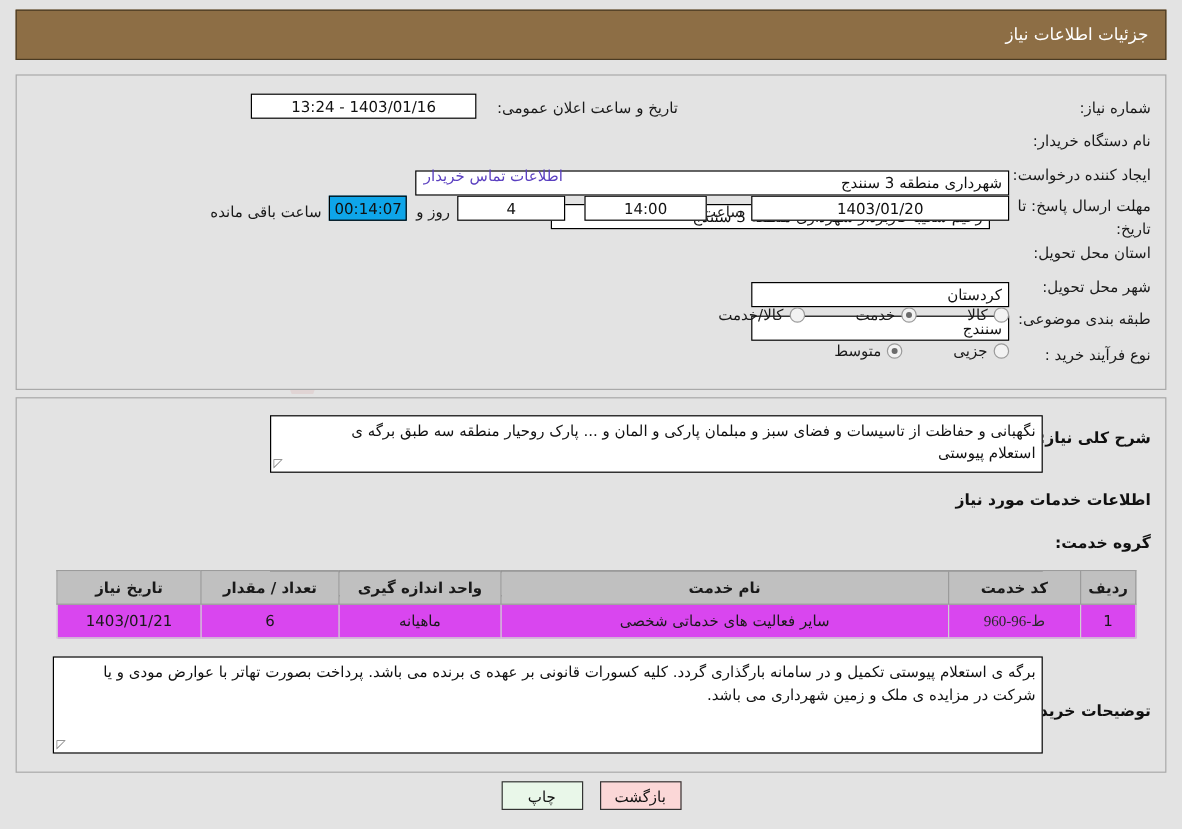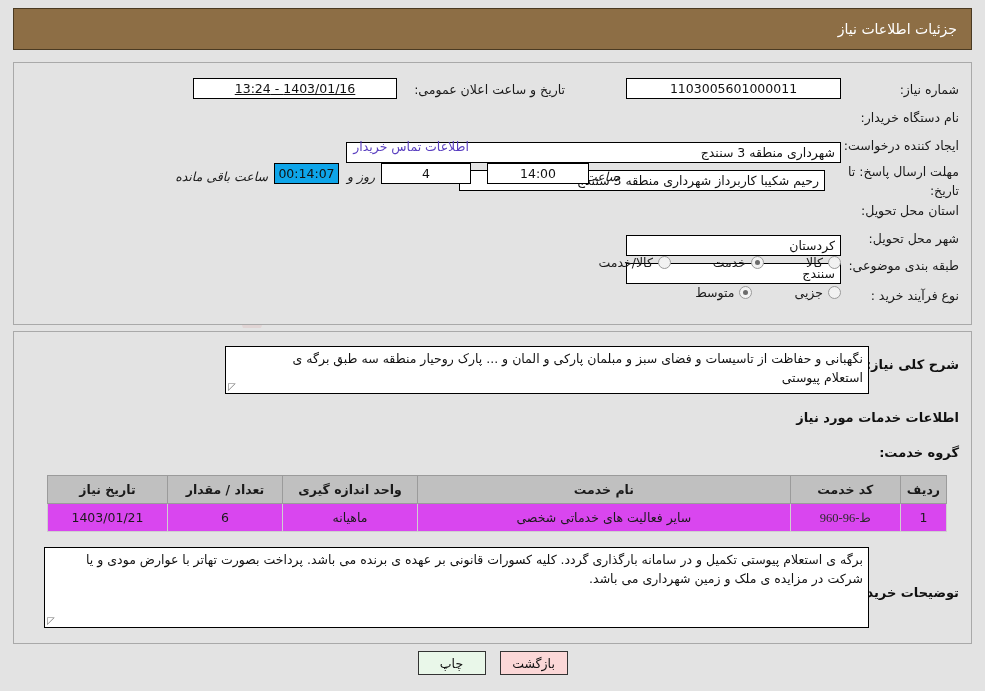--- a/index.html
+++ b/index.html
@@ -63,21 +63,21 @@
     color: #111;
     display: flex;
     align-items: center;
     padding: 0 5px;
     overflow: hidden;
   }
   .fld.center { justify-content: center; }
   .fld.right  { justify-content: flex-start; margin-top: 36px; }
   .fld.cream  { background: #0ea5e9; }
 
-  .plain-text { font-size: 12.5px; color: #1a1a1a; font-style: italic; }
+  .plain-text { font-size: 12.5px; color: #1a1a1a; }
   .link {
     font-size: 12.5px;
     color: #5a3fc0;
     cursor: pointer;
   }
 
   
   .radio {
     width: 13px; height: 13px;
     border-radius: 50%;
@@ -211,43 +211,43 @@
 
 <div class="page-header">
   <span class="title">جزئیات اطلاعات نیاز</span>
 </div>
 
 <div class="panel" id="panel-top">
 
   <div class="row" style="right:12px; top:16px;">
     <span class="lbl">شماره نیاز:</span>
   </div>
-  <div class="fld center" style="position:absolute; right:130px; top:15px; width:215px;">1103005601000011</div>
 
   <div class="row" style="right:406px; top:16px;">
     <span class="lbl">تاریخ و ساعت اعلان عمومی:</span>
   </div>
-  <div class="fld center" style="position:absolute; right:574px; top:15px; width:204px;text-decoration:underline;">1403/01/16 - 13:24</div>
+  <div class="fld center" style="position:absolute; right:574px; top:15px; width:188px;">1403/01/16 - 13:24</div>
 
   <div class="row" style="right:12px; top:44px;">
     <span class="lbl">نام دستگاه خریدار:</span>
   </div>
   <div class="fld right" style="position:absolute; right:130px; top:43px; width:495px;">شهرداری منطقه 3 سنندج</div>
 
   <div class="row" style="right:12px; top:72px;">
     <span class="lbl">ایجاد کننده درخواست:</span>
   </div>
   <div class="fld right" style="position:absolute; right:146px; top:71px; width:366px;">رحیم شکیبا کاربرداز شهرداری منطقه 3 سنندج</div>
   <div style="position:absolute; right:502px; top:73px;">
     <span class="link">اطلاعات تماس خریدار</span>
   </div>
 
   <div style="position:absolute; right:12px; top:98px; width:112px;">
     <span class="lbl two-line">مهلت ارسال پاسخ: تا تاریخ:</span>
   </div>
+  <div class="fld center" style="position:absolute; right:130px; top:100px; width:215px;">1403/01/20</div>
   <div style="position:absolute; right:352px; top:103px;">
     <span class="plain-text">ساعت</span>
   </div>
   <div class="fld center" style="position:absolute; right:382px; top:100px; width:102px;">14:00</div>
   <div class="fld center" style="position:absolute; right:500px; top:100px; width:90px;">4</div>
   <div style="position:absolute; right:596px; top:103px;">
     <span class="plain-text">روز و</span>
   </div>
   <div class="fld cream center" style="position:absolute; right:632px; top:100px; width:65px;">00:14:07</div>
   <div style="position:absolute; right:703px; top:103px;">

